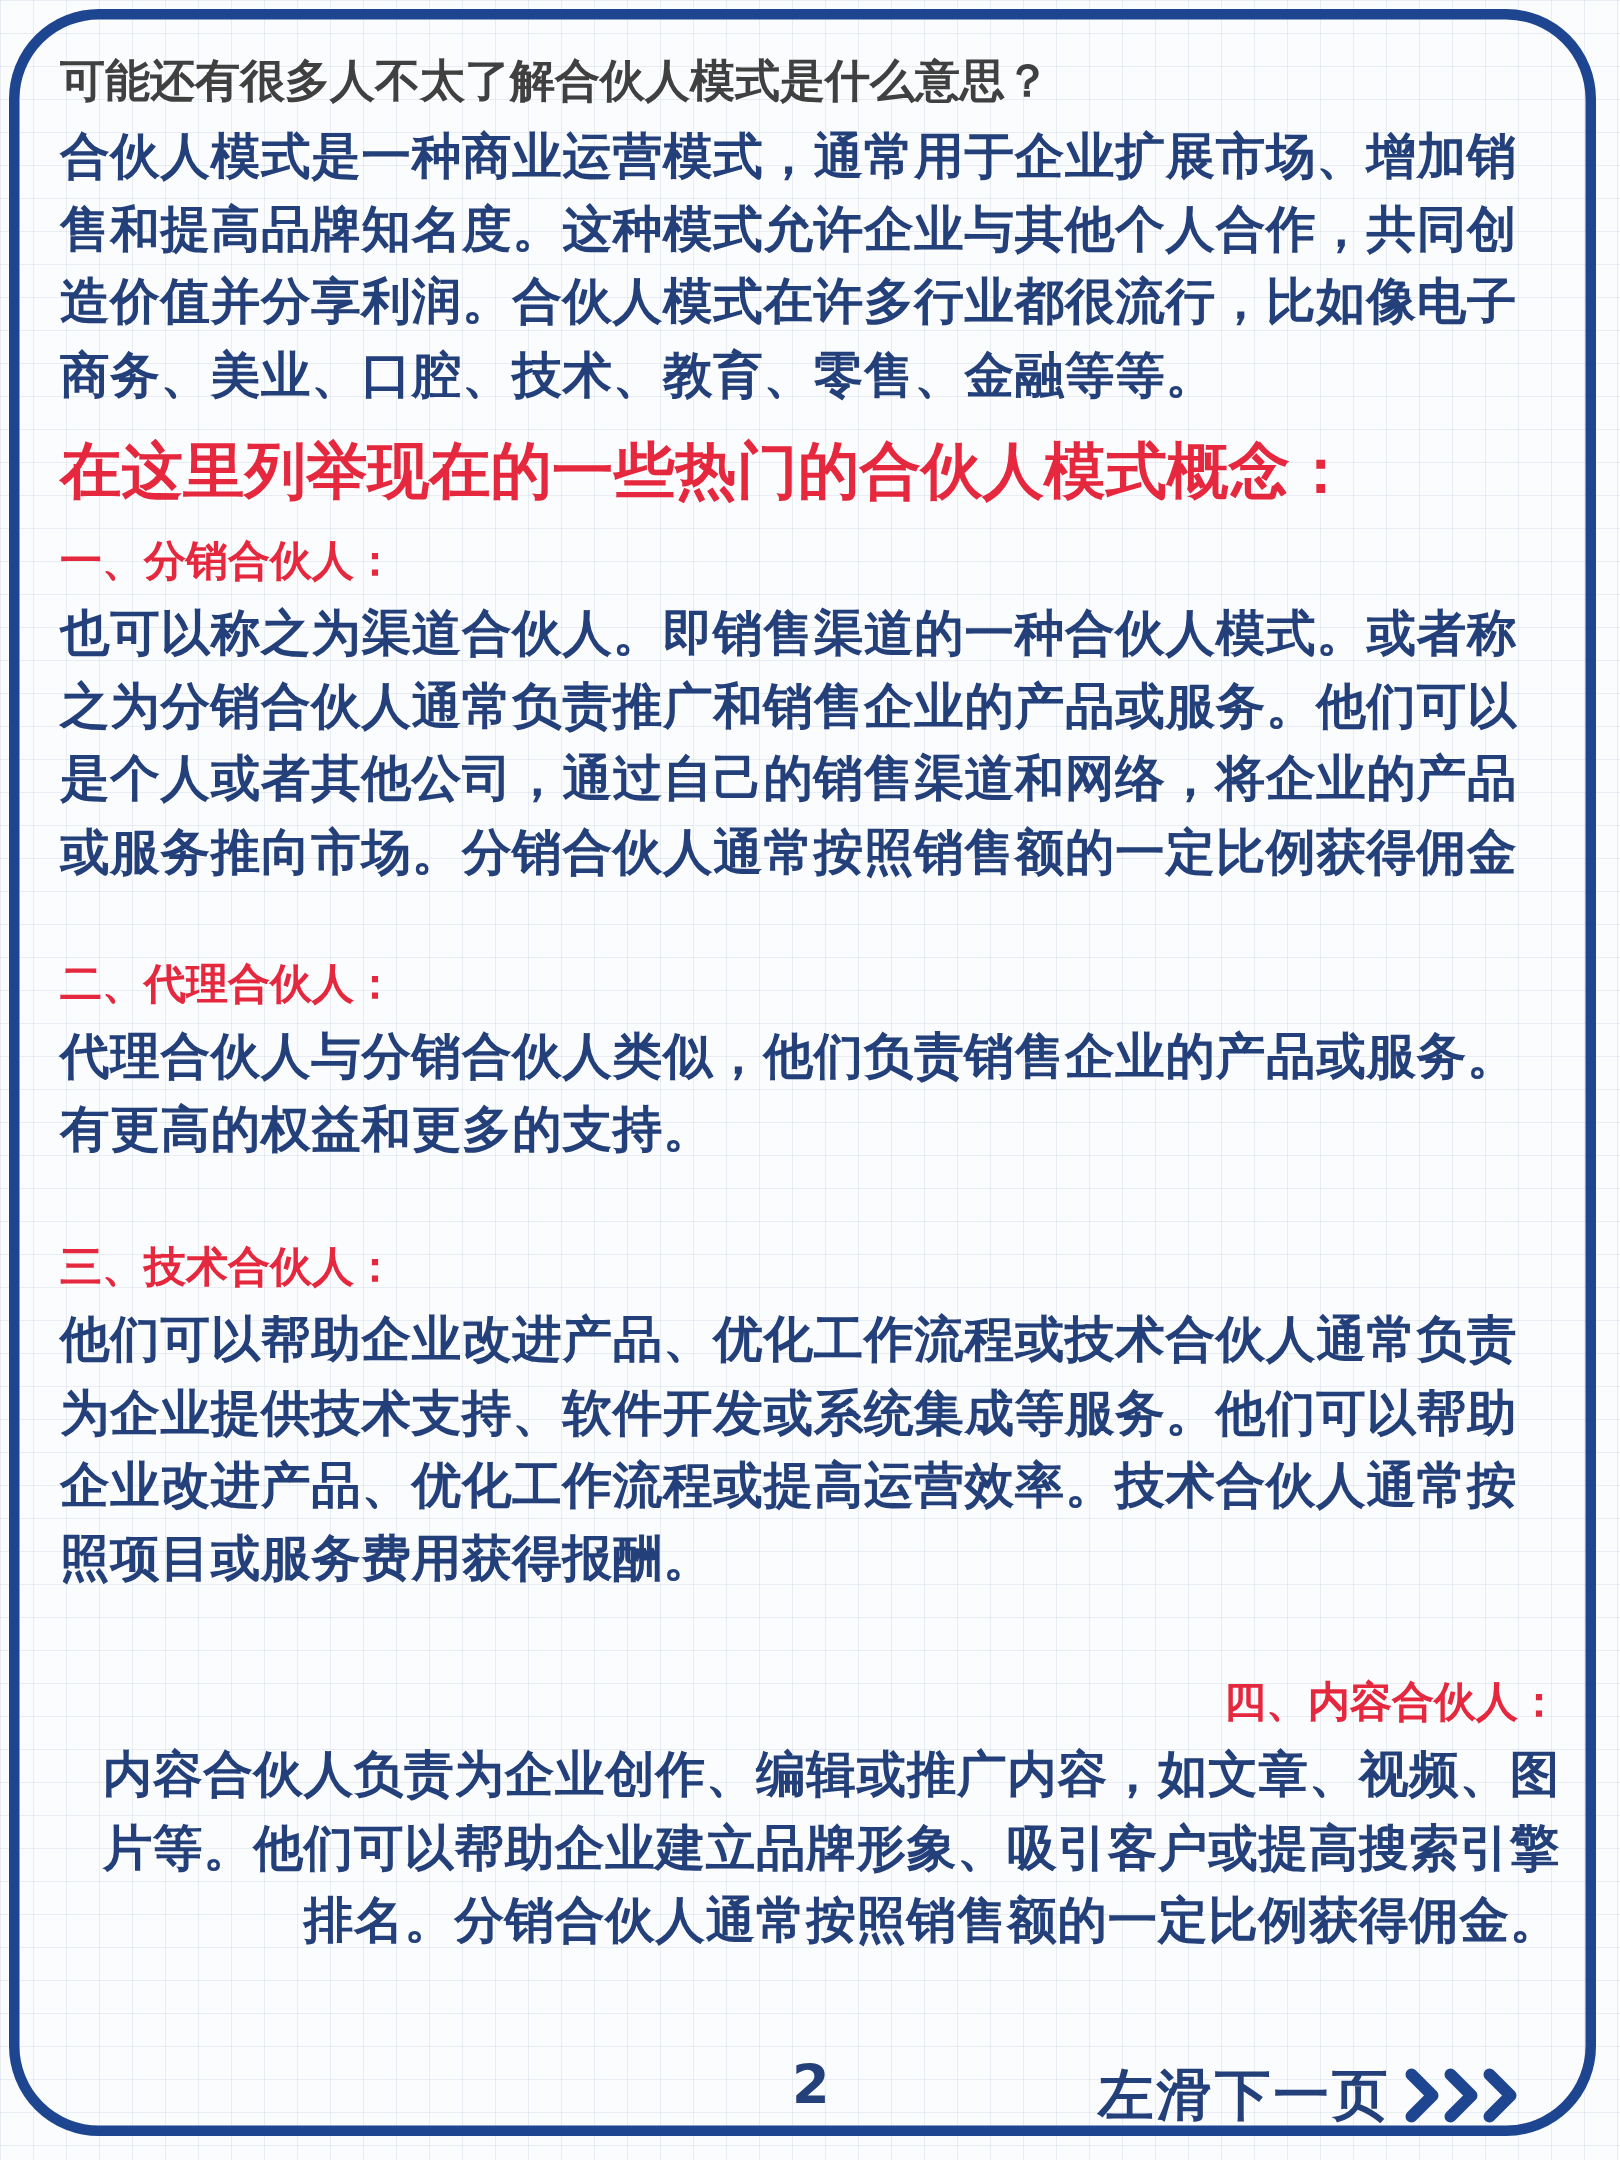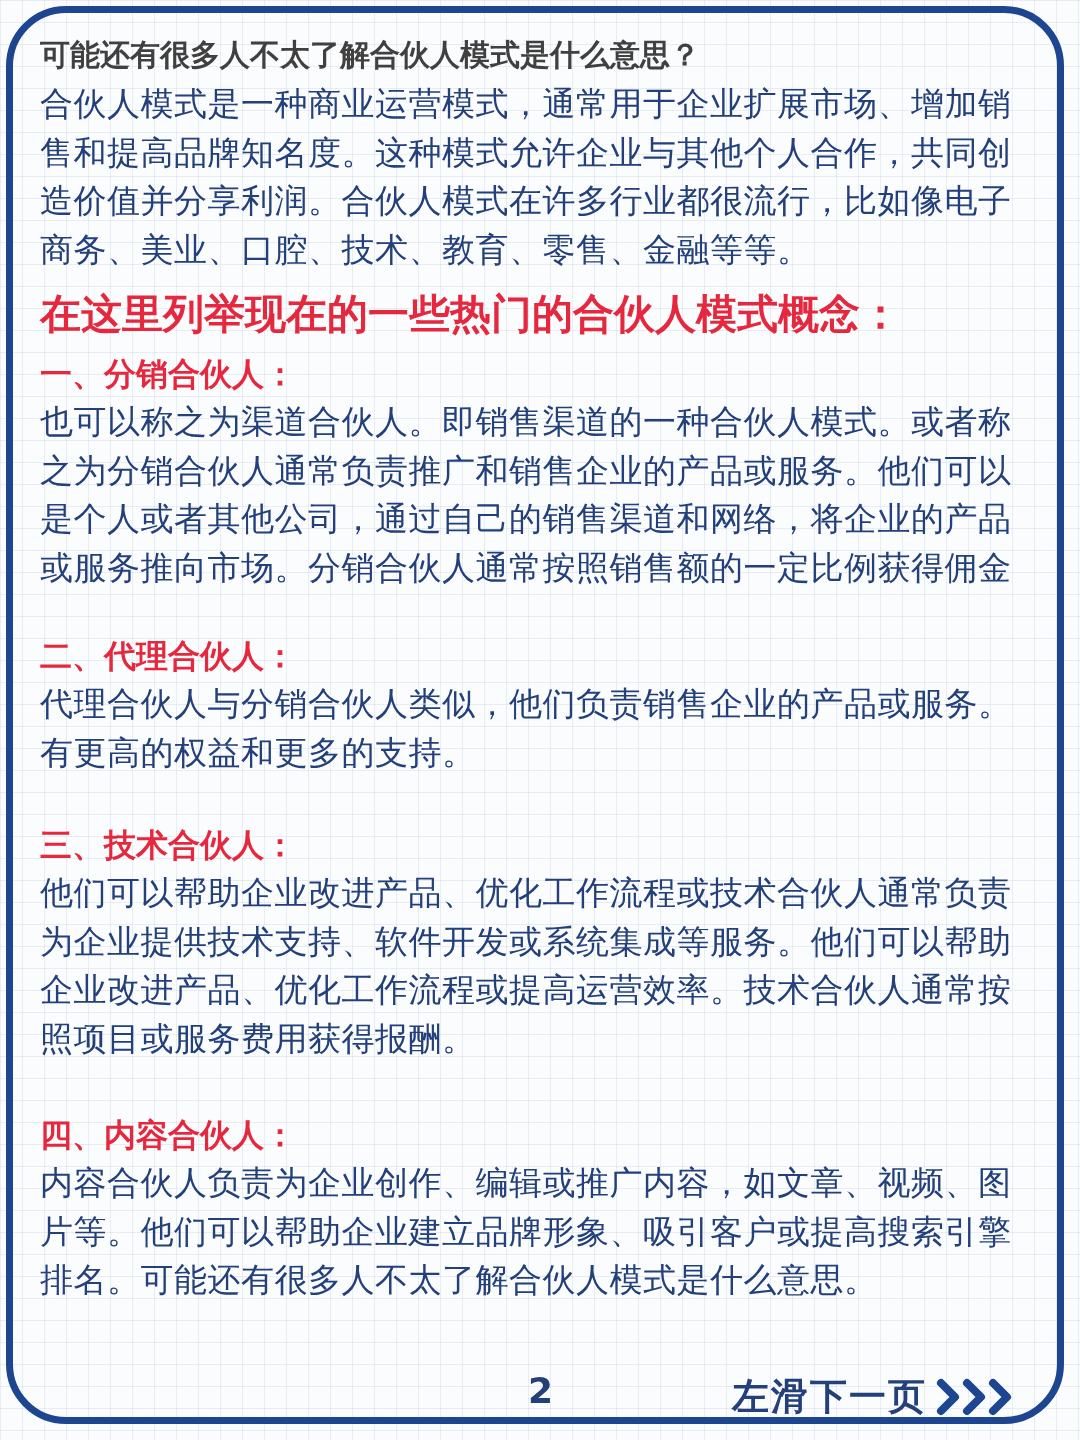--- a/index.html
+++ b/index.html
@@ -38,47 +38,47 @@
     color: #404040;
     font-size: 30px;
     font-weight: bold;
     line-height: 50px;
     margin: 0;
     white-space: nowrap;
   }
   .body-text {
     color: #24407a;
     font-size: 33px;
-    font-weight: normal;
+    font-weight: bold;
     line-height: 48.5px;
     margin: 0;
     letter-spacing: 0.5px;
   }
   .main-heading {
     color: #e5283e;
     font-size: 41px;
     font-weight: bold;
     line-height: 56px;
     margin: 12px 0 8px 0;
     white-space: nowrap;
   }
   .section-title {
     color: #e5283e;
-    font-size: 32px;
+    font-size: 28px;
     font-weight: bold;
     line-height: 48px;
     margin: 0;
   }
   .section {
     margin-bottom: 44px;
   }
   .section.first { margin-bottom: 40px; }
   .section.second { }
   .section.third { margin-bottom: 48px; }
-  .section.last { margin-bottom: 4px; }
+  .section.last { margin-bottom: 4px; text-align: right; }
   .footer {
     position: absolute;
     left: 0;
     top: 1366px;
     width: 1080px;
     height: 50px;
   }
   .page-number {
     position: absolute;
     left: 528px;
@@ -146,21 +146,21 @@
     <p class="body-text">他们可以帮助企业改进产品、优化工作流程或技术合伙人通常负责</p>
     <p class="body-text">为企业提供技术支持、软件开发或系统集成等服务。他们可以帮助</p>
     <p class="body-text">企业改进产品、优化工作流程或提高运营效率。技术合伙人通常按</p>
     <p class="body-text">照项目或服务费用获得报酬。</p>
   </div>
 
   <div class="section last">
     <h2 class="section-title">四、内容合伙人：</h2>
     <p class="body-text">内容合伙人负责为企业创作、编辑或推广内容，如文章、视频、图</p>
     <p class="body-text">片等。他们可以帮助企业建立品牌形象、吸引客户或提高搜索引擎</p>
-    <p class="body-text">排名。可能还有很多人不太了解合伙人模式是什么意思。</p>
+    <p class="body-text">排名。分销合伙人通常按照销售额的一定比例获得佣金。</p>
   </div>
 
 </div>
 
 <div class="footer">
   <span class="page-number">2</span>
   <div class="next-page">
     <span class="next-page-label">左滑下一页</span>
     <svg class="chevrons" viewBox="0 0 84 40">
       <g fill="none" stroke="#1e4590" stroke-width="8" stroke-linecap="round" stroke-linejoin="round">

